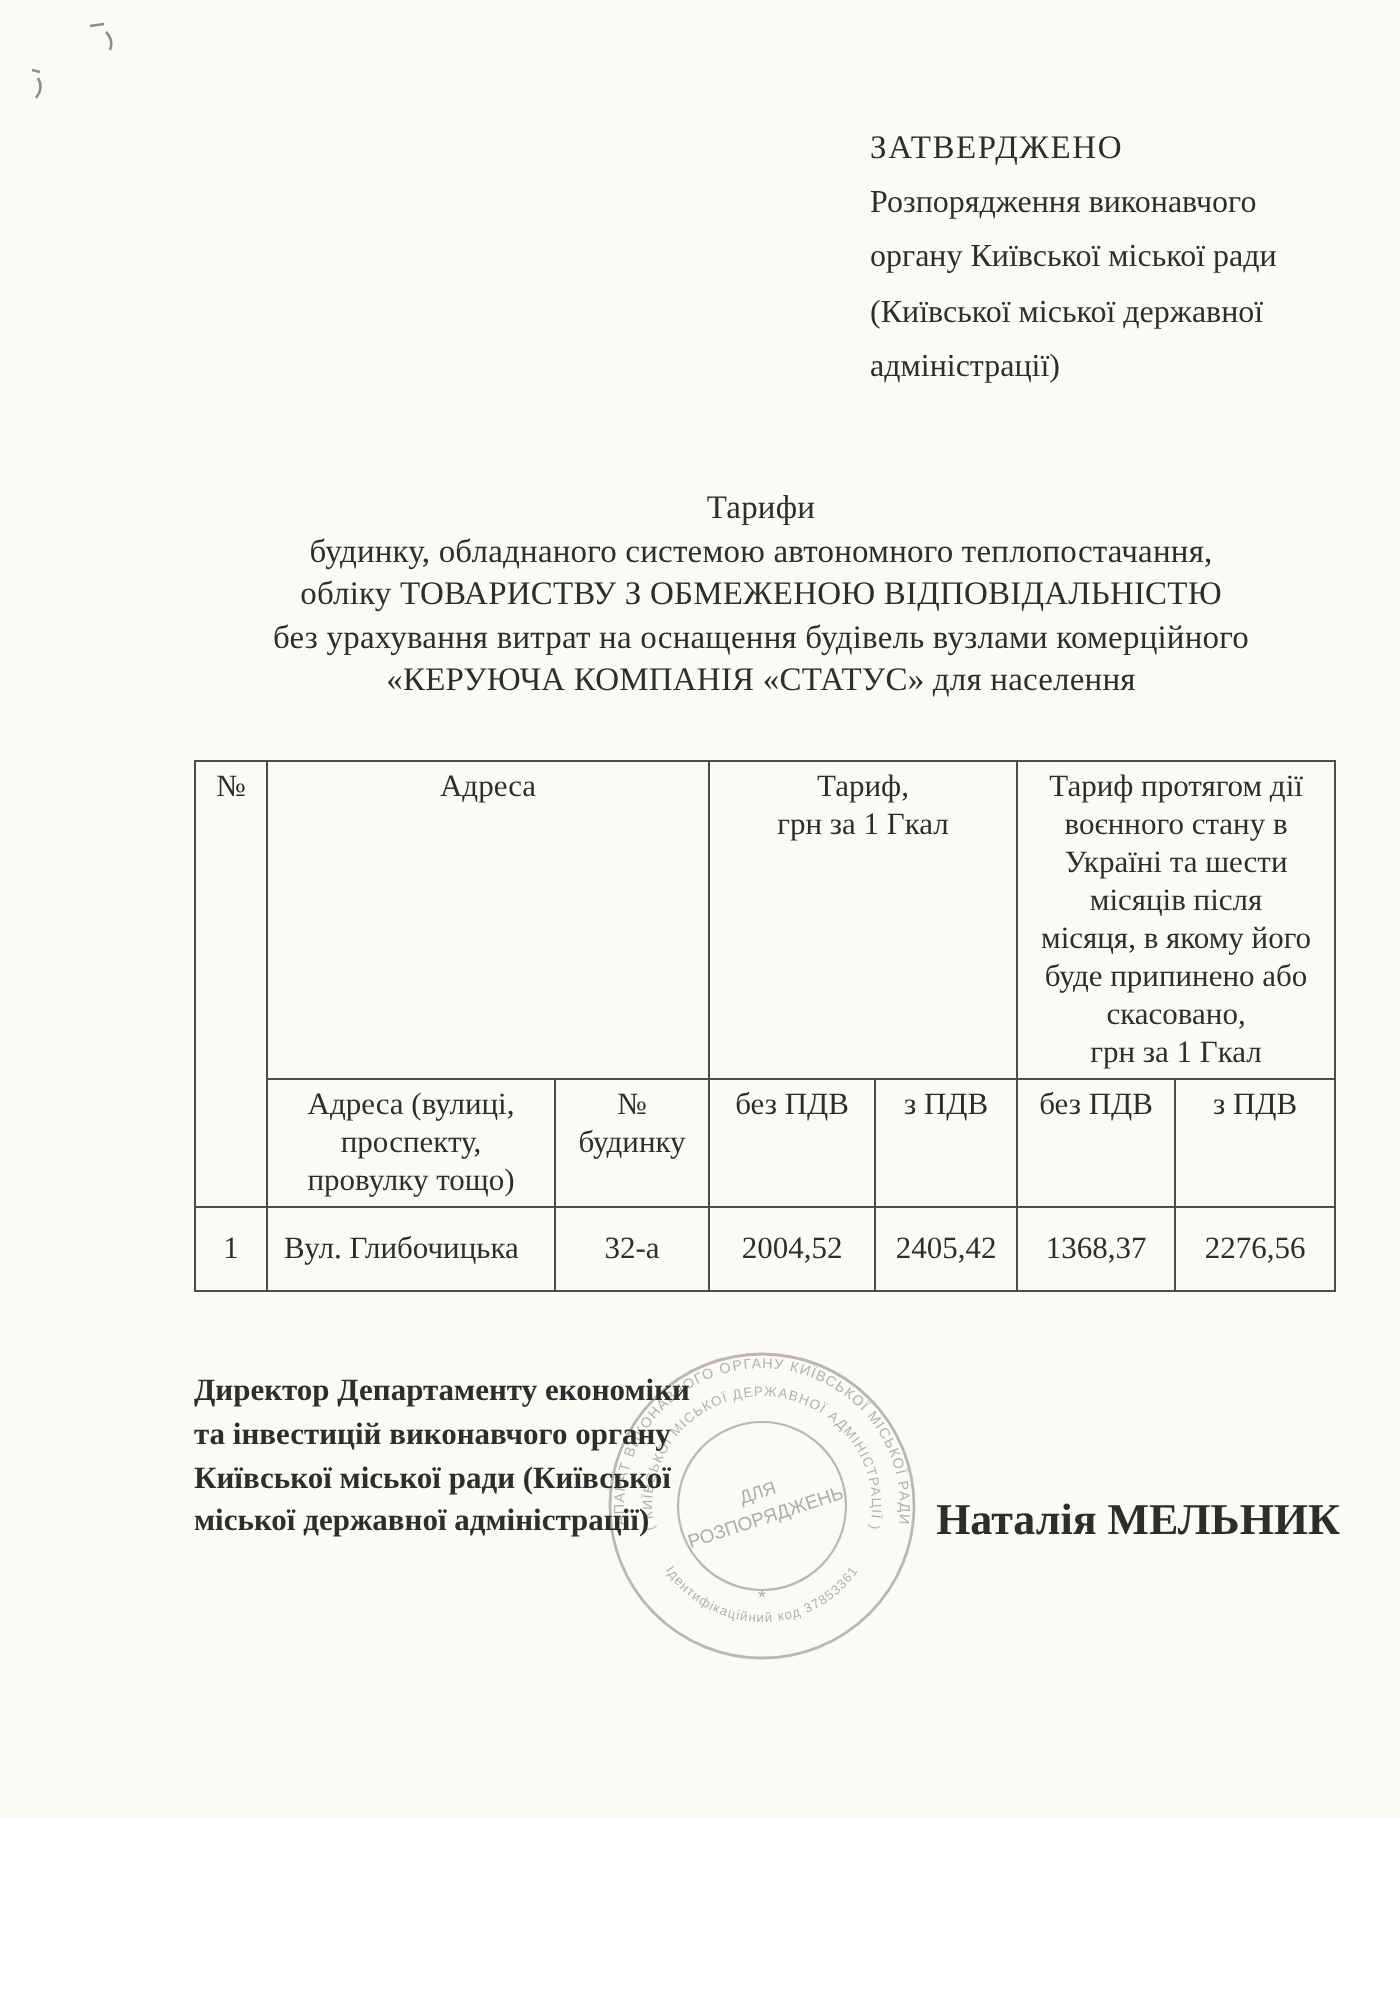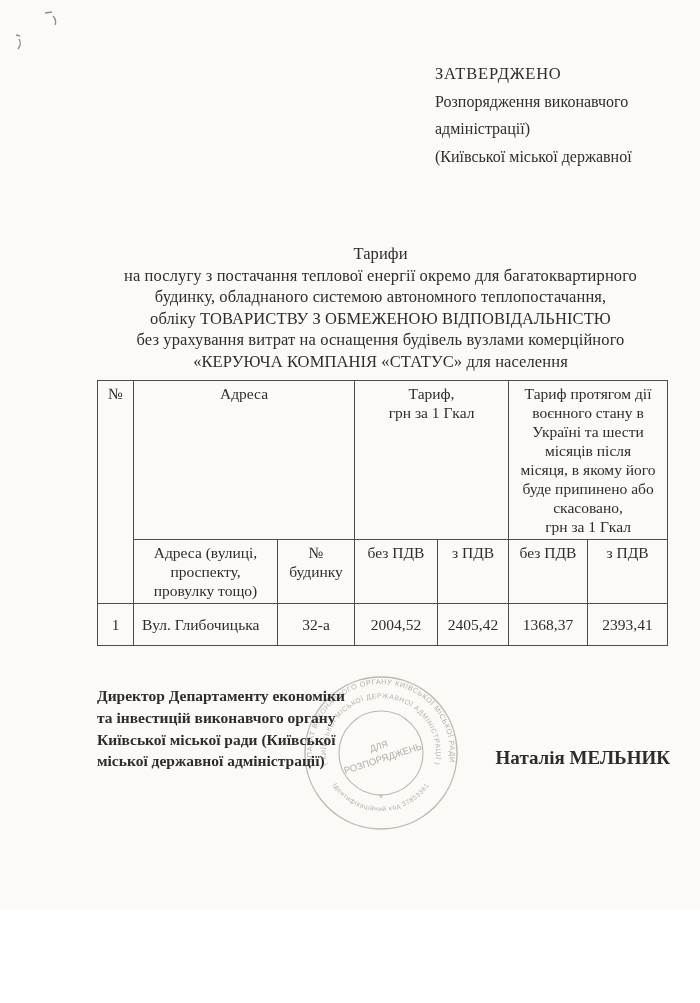--- a/index.html
+++ b/index.html
@@ -60,21 +60,21 @@
   .signature {
     position: absolute;
     left: 97px; top: 685px; width: 280px;
     font-weight: bold;
     font-size: 15.5px; line-height: 21.8px;
   }
   .signer-name {
     position: absolute;
     top: 747px; right: 30px;
     font-weight: bold;
-    font-size: 19px;
+    font-size: 22px;
   }
 
   
   .stamp {
     position: absolute;
     left: 296px; top: 668px;
     opacity: 0.93;
     pointer-events: none;
   }
   .stamp circle { fill: none; stroke: #b6b3ae; }
@@ -95,27 +95,27 @@
 <div class="page">
 
   <svg class="specks" width="120" height="60">
     <path d="M45,13 l7,-1 m1,4 q4,4 2,9" stroke="#8f8d8a" stroke-width="1.3" fill="none"></path>
     <path d="M16,35 l4,1 m-1,3 q3,5 -1,10" stroke="#8f8d8a" stroke-width="1.3" fill="none"></path>
   </svg>
 
   <div class="approval">
     <div class="approval-heading">ЗАТВЕРДЖЕНО</div>
     <div>Розпорядження виконавчого</div>
+    <div>органу Київської міської ради</div>
+    <div>(Київської міської державної</div>
     <div>адміністрації)</div>
-    <div>(Київської міської державної</div>
   </div>
 
   <div class="title-block">
     <div>Тарифи</div>
-    <div>на послугу з постачання теплової енергії окремо для багатоквартирного</div>
     <div>будинку, обладнаного системою автономного теплопостачання,</div>
     <div>обліку ТОВАРИСТВУ З ОБМЕЖЕНОЮ ВІДПОВІДАЛЬНІСТЮ</div>
     <div>без урахування витрат на оснащення будівель вузлами комерційного</div>
     <div>«КЕРУЮЧА КОМПАНІЯ «СТАТУС» для населення</div>
   </div>
 
   <table class="tariff-table">
     <colgroup>
       <col style="width:36px">
         <col style="width:144px">
@@ -151,21 +151,21 @@
         <td>без ПДВ</td>
         <td>з ПДВ</td>
       </tr>
       <tr class="data">
         <td>1</td>
         <td class="street">Вул. Глибочицька</td>
         <td>32-а</td>
         <td>2004,52</td>
         <td>2405,42</td>
         <td>1368,37</td>
-        <td>2393,41</td>
+        <td>2276,56</td>
       </tr>
     </tbody>
   </table>
 
   <svg class="stamp" width="170" height="170" viewBox="0 0 170 170">
     <defs>
       <path id="arcOuter" d="M 25.2 119.5 A 69 69 0 1 1 144.8 119.5" fill="none"></path>
       <path id="arcInner" d="M 33.3 103.8 A 55 55 0 1 1 136.7 103.8" fill="none"></path>
       <path id="arcBottom" d="M 27 85 A 58 58 0 0 0 143 85" fill="none"></path>
     </defs>

